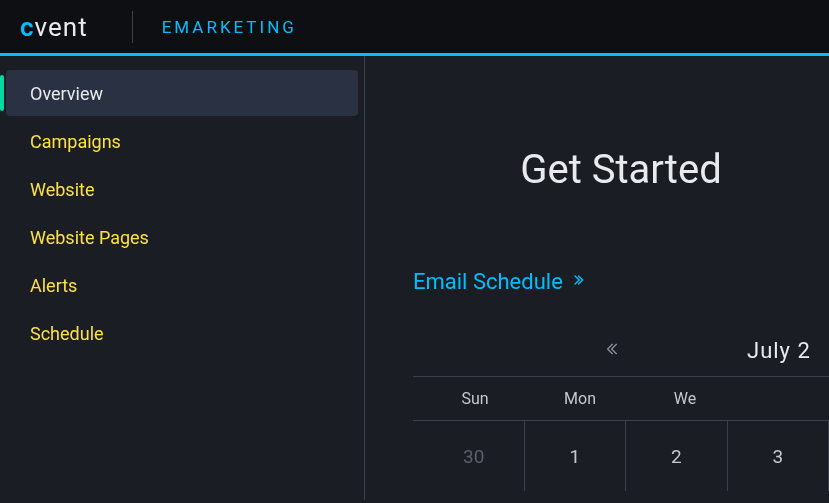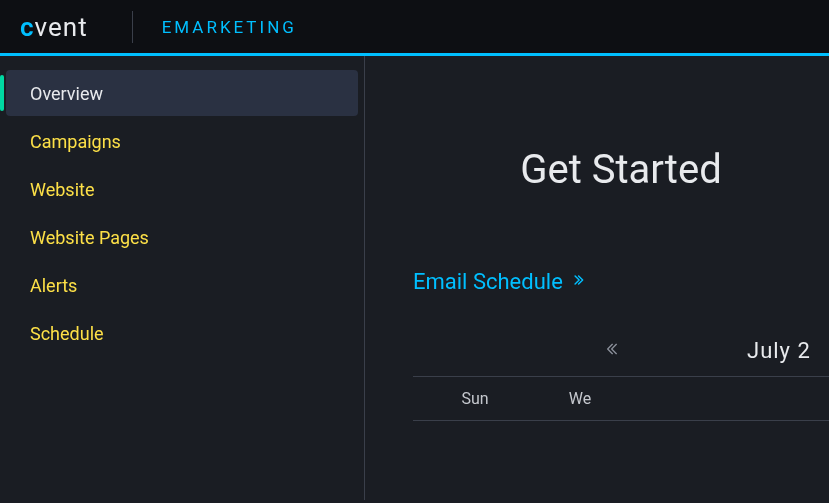--- a/index.html
+++ b/index.html
@@ -227,17 +227,24 @@
         <span class="cal-nav">
           <svg width="16" height="16" viewBox="0 0 24 24" fill="none" stroke="#8a8f99" stroke-width="2" stroke-linecap="round" stroke-linejoin="round">
               <polyline points="17 5 10 12 17 19"></polyline>
               <polyline points="11 5 4 12 11 19"></polyline>
             </svg>
         </span>
         <span class="cal-month">July 2</span>
       </div>
       <div class="calendar-days">
         <div class="cal-cell">Sun</div>
+        <div class="cal-cell">Mon</div>
         <div class="cal-cell">We</div>
       </div>
+      <div class="calendar-row">
+        <div class="cal-date muted">30</div>
+        <div class="cal-date">1</div>
+        <div class="cal-date">2</div>
+        <div class="cal-date">3</div>
+      </div>
     </div>
   </div>
 </div>
 
 </body></html>

